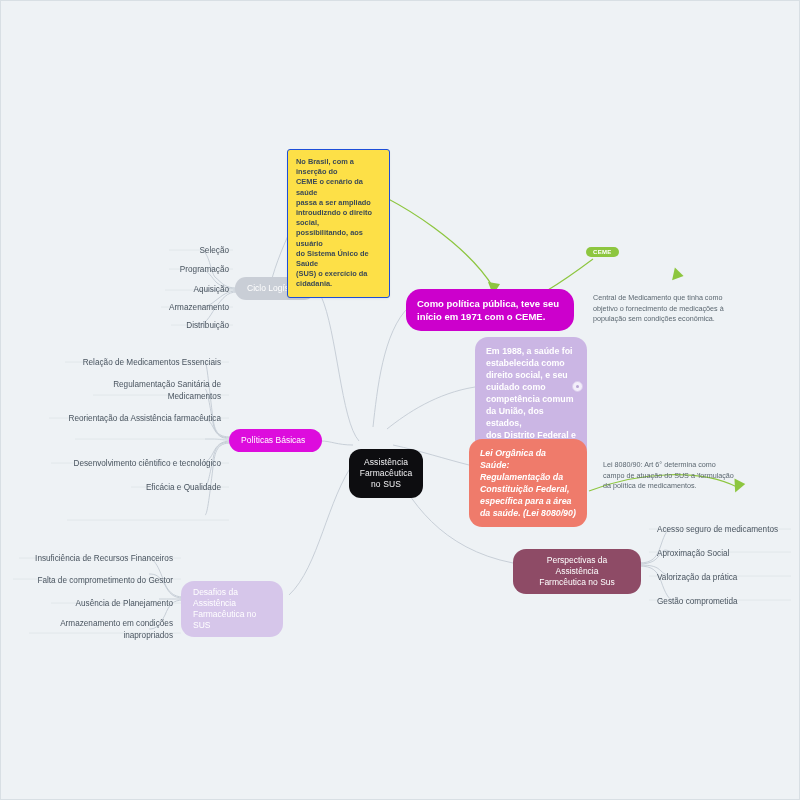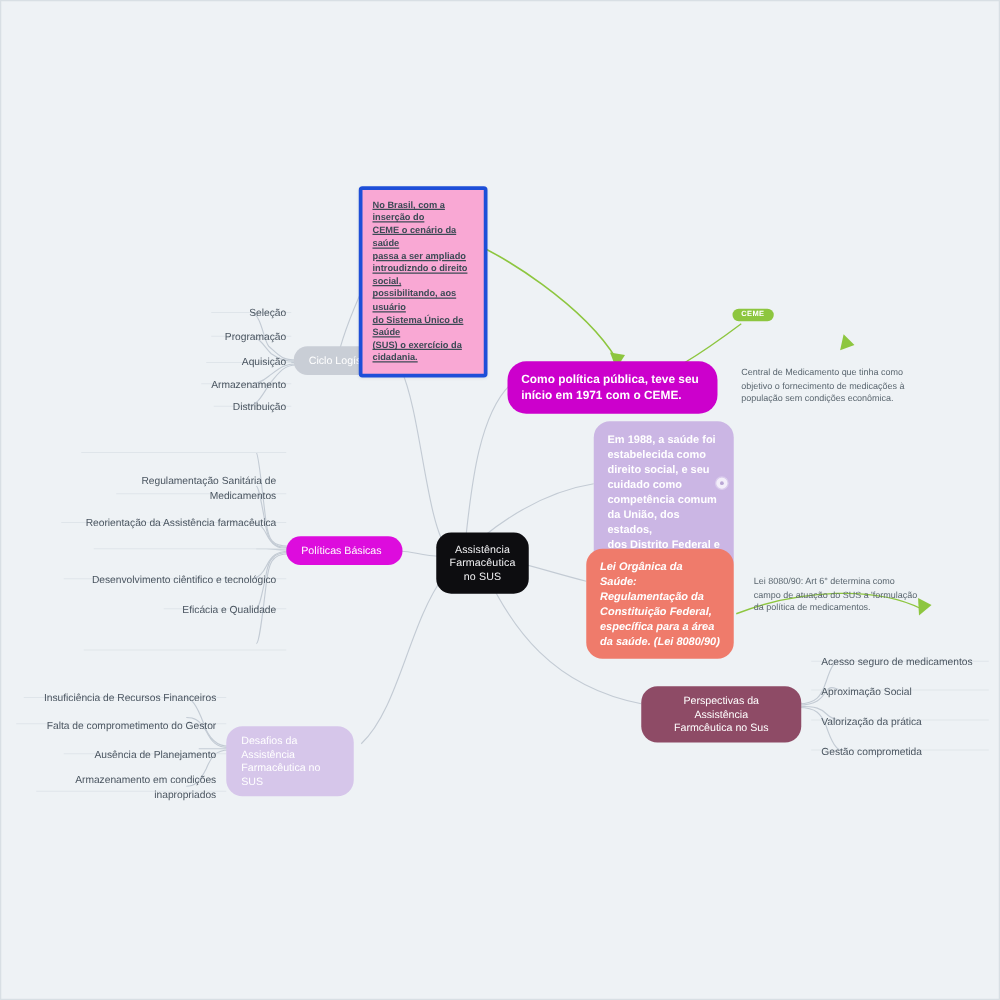--- a/index.html
+++ b/index.html
@@ -76,30 +76,29 @@
     font-size: 8.2px;
     line-height: 11.5px;
     padding: 3px 6px;
     text-align: right;
   }
   .leaf-left  { }
   .leaf-right { text-align: left; }
 
   
   .note {
-    background: #f9a8d4;
-    border: 3px solid #1d4ed8;
+    background: #fde047;
+    border: 1px solid #1d4ed8;
     border-radius: 3px;
     color: #3c4a55;
     font-size: 7.4px;
     line-height: 10.2px;
     font-weight: bold;
     padding: 7px 8px;
     box-shadow: 0 1px 2px rgba(60,80,100,.08);
-    text-decoration: underline;
   }
   .note-plain {
     color: #5b6770;
     font-size: 7.2px;
     line-height: 10.5px;
     font-weight: normal;
     background: transparent;
     border: none;
     box-shadow: none;
     padding: 0;
@@ -213,34 +212,35 @@
       <path d="M592,258 C560,282 532,300 512,306" stroke-width="1.1"></path>
       <path d="M588,490 C640,470 700,468 736,486" stroke-width="1.1"></path>
     </g>
     <g fill="#8dc63f">
       <polygon points="492,294 487,281 499,283"></polygon>
       <polygon points="674,282 669,270 681,272" transform="rotate(35 677 276)"></polygon>
       <polygon points="736,492 731,479 743,481" transform="rotate(18 737 486)"></polygon>
     </g>
   </svg>
 
-  <div class="node root" style="left:348px; top:425px; width:74px;">Assistência
+  <div class="node root" style="left:348px; top:448px; width:74px;">Assistência
 Farmacêutica
 no SUS</div>
 
   <div class="node pill pill-gray" style="left:234px; top:276px; width:80px;">Ciclo Logístico</div>
 
   <div class="node leaf leaf-left" style="left:142px; top:241px; width:92px;">Seleção</div>
   <div class="node leaf leaf-left" style="left:142px; top:260px; width:92px;">Programação</div>
   <div class="node leaf leaf-left" style="left:142px; top:280px; width:92px;">Aquisição</div>
   <div class="node leaf leaf-left" style="left:142px; top:298px; width:92px;">Armazenamento</div>
   <div class="node leaf leaf-left" style="left:142px; top:316px; width:92px;">Distribuição</div>
 
   <div class="node pill pill-magenta" style="left:228px; top:428px; width:93px;">Políticas Básicas</div>
 
+  <div class="node leaf leaf-left" style="left:40px; top:353px; width:186px;">Relação de Medicamentos Essenciais</div>
   <div class="node leaf leaf-left" style="left:40px; top:375px; width:186px;">Regulamentação Sanitária de
 Medicamentos</div>
   <div class="node leaf leaf-left" style="left:32px; top:409px; width:194px;">Reorientação da Assistência farmacêutica</div>
   <div class="node leaf leaf-left" style="left:32px; top:454px; width:194px;">Desenvolvimento ciêntifico e tecnológico</div>
   <div class="node leaf leaf-left" style="left:40px; top:478px; width:186px;">Eficácia e Qualidade</div>
 
   <div class="node pill pill-lav" style="left:180px; top:580px; width:102px;">Desafios da Assistência
 Farmacêutica no SUS</div>
 
   <div class="node leaf leaf-left" style="left:8px; top:549px; width:170px;">Insuficiência de Recursos Financeiros</div>

